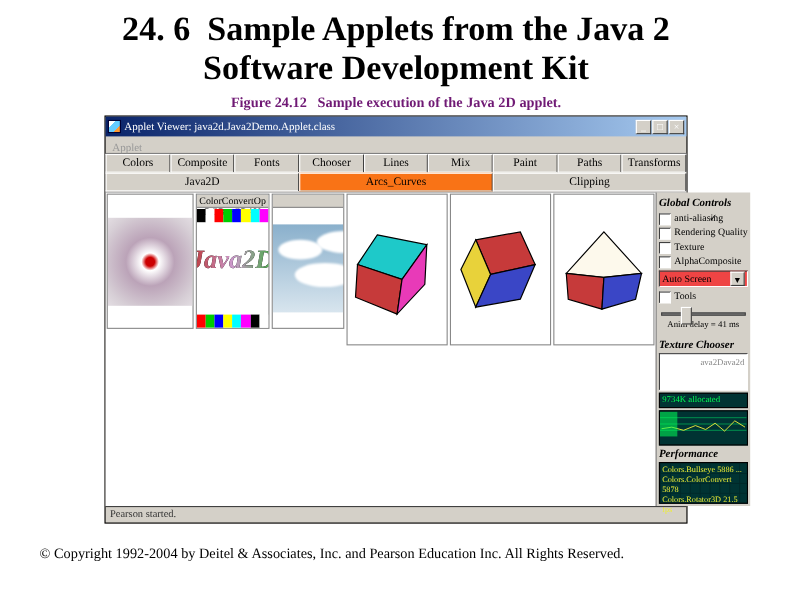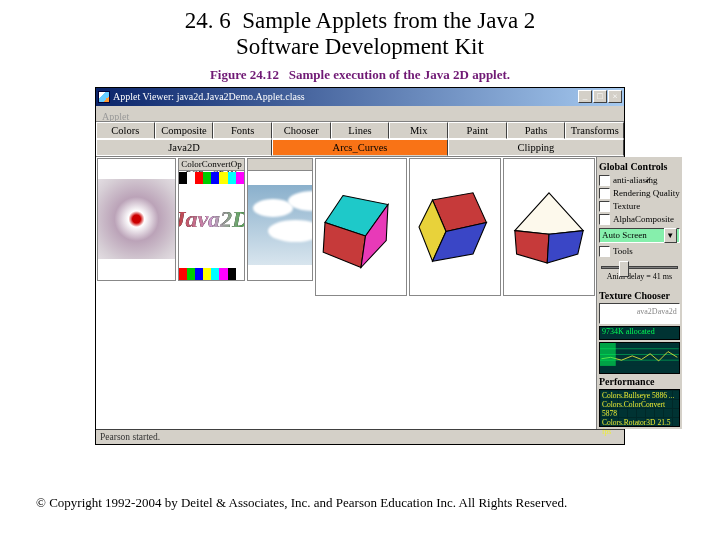--- a/index.html
+++ b/index.html
@@ -1,18 +1,18 @@
 <!DOCTYPE html>
 <html><head>
 <meta charset="utf-8">
 <style>
   * { box-sizing: border-box; margin: 0; padding: 0; font-family: "Times New Roman", serif; }
   body { width: 720px; height: 540px; background: #fff; position: relative; }
   .slide { padding: 8px 36px 0 36px; }
-  .title { text-align: center; font-weight: normal; font-size: 23px; color: #000; line-height: 1.15; margin-bottom: 6px; }
+  .title { text-align: center; font-weight: bold; font-size: 31px; color: #000; line-height: 1.15; margin-bottom: 6px; }
   .caption { text-align: center; font-size: 13px; color: #701a75; margin-bottom: 4px; font-weight: bold; }
   .appwin {
     margin: 0 auto;
     width: 530px;
     border: 1px solid #000;
     background: #d4d0c8;
     font-family: Tahoma, Arial, sans-serif;
   }
   .titlebar {
     height: 18px;
@@ -114,51 +114,50 @@
   .cloud { position: absolute; background: #fff; border-radius: 50%; filter: blur(1px); }
   
   .side {
     width: 115px;
     background: #d4d0c8;
     border-left: 1px solid #808080;
     font-size: 9px;
     padding: 2px;
     color: #000;
   }
-  .side .hdr { font-weight: bold; margin: 2px 0; font-size: 10px; filter: blur(0.2px); }
+  .side .hdr { font-weight: bold; margin: 2px 0; font-size: 10px; filter: blur(0.2px); font-style: italic; }
   .side .chk {
     display: block; line-height: 13px; white-space: nowrap; overflow: hidden;
     filter: blur(0.4px);
   }
   .side .chk::before {
     content: ""; display: inline-block; width: 9px; height: 9px;
     border: 1px solid; border-color: #404040 #fff #fff #404040;
     background: #fff; margin-right: 3px; vertical-align: middle;
   }
   .side .chk.on::before { background: #fff; }
   .side .chk.on::after {
     content: "✓"; position: relative; left: -13px; font-size: 9px; color: #000;
   }
   .sel {
-    width: 100%; height: 15px; background: #86efac;
+    width: 100%; height: 15px; background: #ef4444;
     border: 1px solid; border-color: #404040 #fff #fff #404040;
     font-size: 9px; padding: 0 2px; line-height: 13px; display: flex;
     margin: 2px 0;
-    align-items: center;
   }
   .sel span:first-child { flex: 1; filter: blur(0.4px); }
   .sel .arw { width: 13px; text-align: center; background: #d4d0c8; border: 1px solid; border-color: #fff #404040 #404040 #fff; font-size: 8px; }
   .slider {
     height: 24px; position: relative; margin: 4px 0; filter: blur(0.3px);
   }
   .slider .track { position: absolute; top: 4px; left: 2px; right: 2px; height: 3px; background: #808080; border: 1px solid #404040; }
   .slider .thumb { position: absolute; top: -1px; left: 20px; width: 10px; height: 16px; background: #d4d0c8; border: 1px solid; border-color: #fff #404040 #404040 #fff; }
   .slider .slab { font-size: 8px; text-align: center; padding-top: 10px; }
   .texpick {
-    width: 100%; height: 21px; background: #fff;
+    width: 100%; height: 34px; background: #fff;
     border: 1px solid; border-color: #404040 #fff #fff #404040;
     font-size: 8px; line-height: 15px; text-align: right; padding-right: 2px;
     filter: blur(0.5px); color: #888;
   }
   .mem {
     height: 14px; background: #033; border: 1px solid #000;
     position: relative; margin: 2px 0; overflow: hidden;
   }
   .mem .mlab { position: absolute; color: #0f5; font-size: 8px; padding-left: 2px; filter: blur(0.4px); }
   .mem .spark { position: absolute; inset: 0; }

